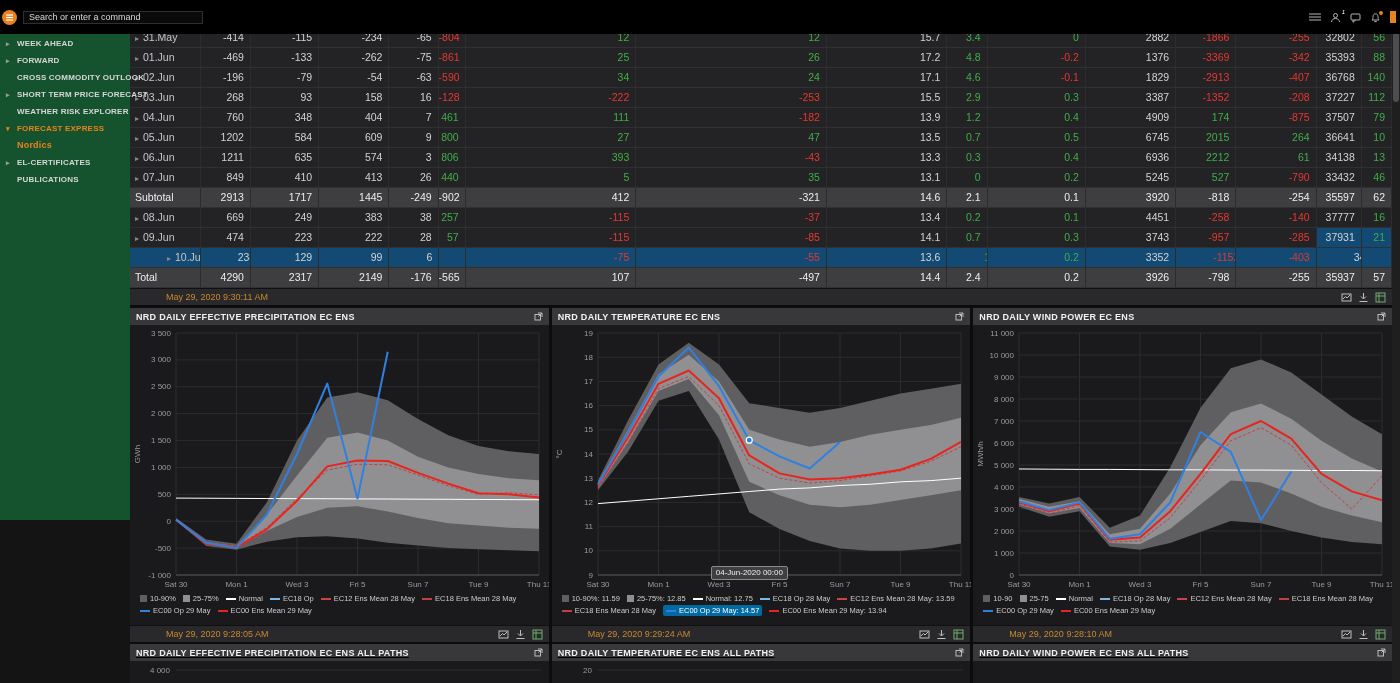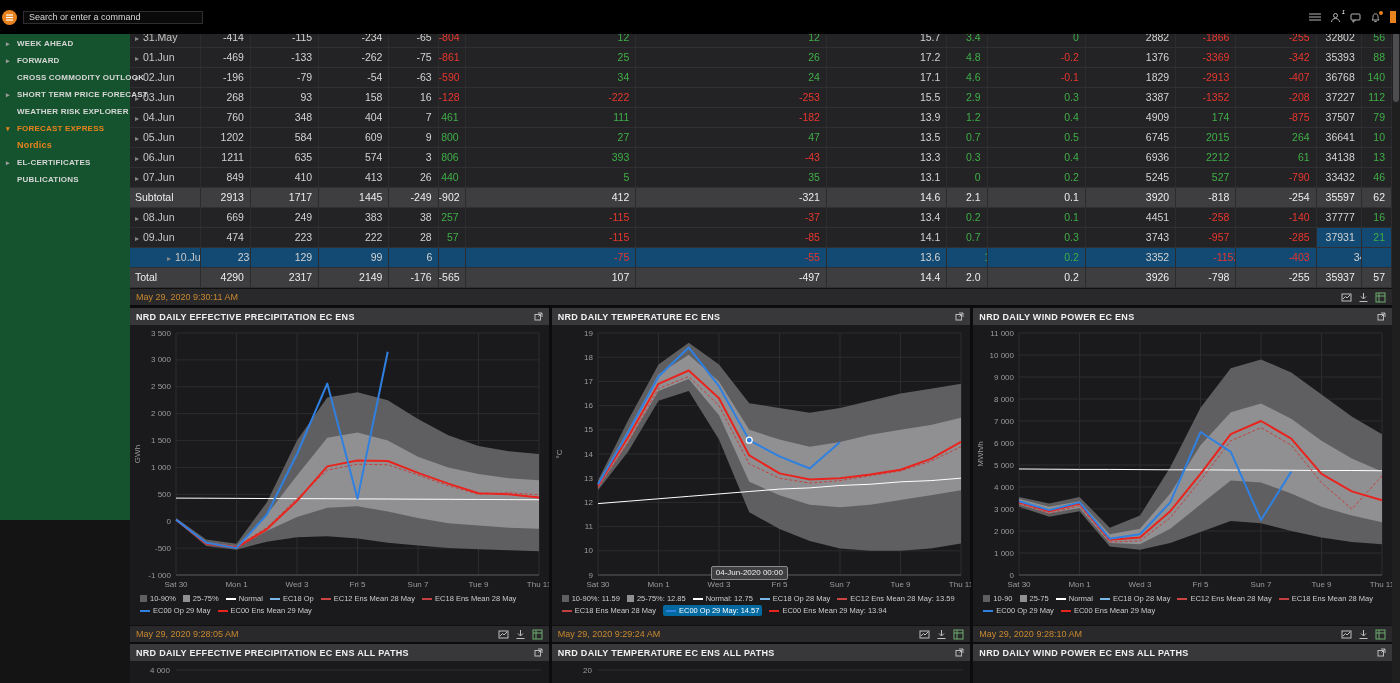--- a/index.html
+++ b/index.html
@@ -35,21 +35,21 @@
   td.datecol { text-align:left; padding-left:5px; color:#c6c6c6; }
   .tri { color:#8a8a8a; font-size:8px; margin-right:4px; }
   tr.subtotal td, tr.total td { background:#3e3e40; color:#ececec; }
   tr.selected td { background:#124a73;padding-left:37px; }
   td.neg { color:#e8362e; }
   td.pos { color:#3fae47; }
   td.hl { background:#124a73; }
   
   .statusbar { height:17px; background:#29292b; border-top:1px solid #101010;
                display:flex; align-items:center; padding:0 6px; flex:0 0 auto; }
-  .statusbar .ts { font-size:9px; color:#c8882f; }
+  .statusbar .ts { font-size:9px; color:#c8882f;margin-left:30px; }
   .sb-icons { margin-left:auto; display:flex; gap:6px; align-items:center; }
   .sbi { display:inline-flex; cursor:pointer; }
   
   .charts-row { display:flex; gap:3px; height:337px; padding-top:3px; background:#0c0c0c; }
   .panel { flex:1; min-width:0; display:flex; flex-direction:column; background:#1a1a1c; }
   .panel-title { height:17px; flex:0 0 17px; background:#38383a; color:#f0f0f0; font-size:9px;
                  font-weight:bold; display:flex; align-items:center; padding:0 6px; letter-spacing:.3px; }
   .panel-title .spacer { flex:1; }
   .popout { display:inline-flex; cursor:pointer; }
   .chart-area { flex:1; min-height:0; position:relative; }
@@ -57,21 +57,21 @@
             flex-wrap:wrap; align-content:flex-start; column-gap:7px; row-gap:1px; line-height:11px; }
   .leg-item { display:inline-flex; align-items:center; gap:3px; white-space:nowrap; cursor:pointer; }
   .leg-item em { font-style:normal; }
   .sw-band { width:7px; height:7px; display:inline-block; }
   .sw-line { width:10px; height:2px; display:inline-block; }
   .leg-hl { background:#0369a1; color:#fff; padding:0 3px; border-radius:2px; }
   .tooltip { position:absolute; left:38%; bottom:11px; background:#3f3f41; border:1px solid #8a8a8a;
              color:#eee; font-size:8px; padding:0 4px; line-height:12px; border-radius:2px;text-align:right; }
   
   .bottom-row { display:flex; gap:3px; height:41px; background:#0c0c0c; padding-top:2px; }
-  .mini-panel { flex:1; min-width:0; background:#1a1a1c; display:flex; flex-direction:column; }
+  .mini-panel { flex:1; min-width:0; background:#1a1a1c; display:flex; flex-direction:column;text-decoration:underline; }
   .mini-chart { flex:1; position:relative; overflow:hidden; }
   
   .vscroll { position:absolute; right:0; top:18px; width:8px; height:665px; background:#1f1f1f; z-index:15; }
   .vscroll .thumb { position:absolute; top:0; left:1px; width:6px; height:84px; background:#4d4d4f; border-radius:3px; cursor:pointer; }
 </style>
 </head>
 <body>
 
 <header class="topbar">
   <div class="logo">
@@ -389,21 +389,21 @@
           <tr class="total">
             <td class="datecol"><span>Total</span></td>
             <td>4290</td>
             <td>2317</td>
             <td>2149</td>
             <td>-176</td>
             <td class="neg">-565</td>
             <td class="pos">107</td>
             <td class="neg">-497</td>
             <td>14.4</td>
-            <td class="pos">2.0</td>
+            <td class="pos">2.4</td>
             <td class="pos">0.2</td>
             <td>3926</td>
             <td class="neg">-798</td>
             <td class="neg">-255</td>
             <td>35937</td>
             <td class="pos">57</td>
           </tr>
         </tbody>
     </table>
   </div>

